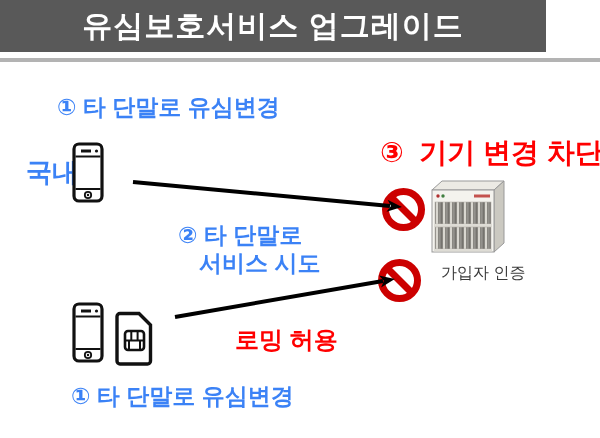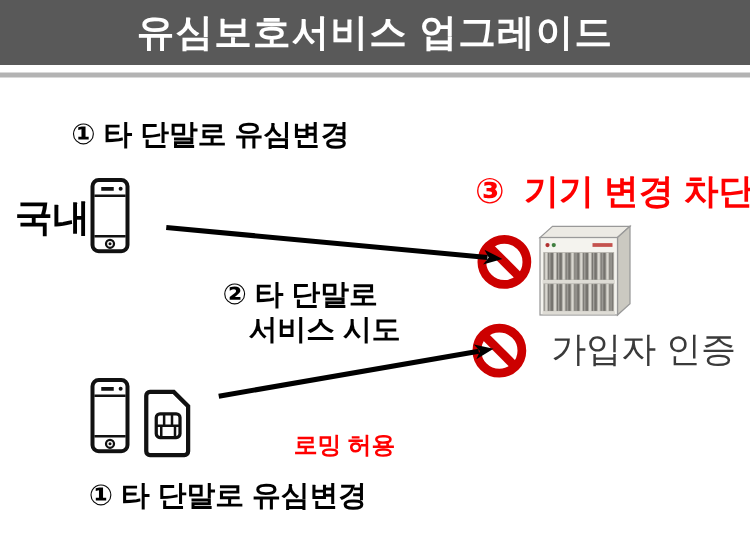--- a/index.html
+++ b/index.html
@@ -1,35 +1,35 @@
 <!DOCTYPE html>
 <html><head>
 <meta charset="utf-8">
 <style>
   html,body{margin:0;padding:0;background:#ffffff;}
   .slide{
     position:relative;width:600px;height:438px;background:#ffffff;overflow:hidden;
     font-family:"Liberation Sans","DejaVu Sans",sans-serif;
   }
   .title-bar{
-    position:absolute;left:0;top:0;width:600px;height:52px;background:#595959;
+    position:absolute;left:0;top:0;width:546px;height:52px;background:#595959;
     display:flex;align-items:center;justify-content:center;
   }
   .title-bar h1{
     margin:0;color:#ffffff;font-size:30px;font-weight:bold;letter-spacing:1px;white-space:pre;
   }
   .divider{position:absolute;left:0;top:58px;width:600px;height:4px;background:#b3b3b3;}
-  .label{position:absolute;font-weight:bold;color:#000000;white-space:pre;line-height:1.15;}
+  .label{position:absolute;font-weight:bold;color:#3b82f6;white-space:pre;line-height:1.15;}
   .step1-top{left:57px;top:94px;font-size:23px;}
-  .domestic{left:12px;top:158px;font-size:30px;}
+  .domestic{left:26px;top:158px;font-size:26px;}
   .step3{left:380px;top:137px;font-size:28px;color:#ff0000;}
   .step2a{left:178px;top:222px;font-size:23px;}
   .step2b{left:199px;top:250px;font-size:23px;}
-  .auth{left:441px;top:264px;font-size:28px;font-weight:400;color:#3a3a3a;}
-  .roaming{left:235px;top:326px;font-size:19px;color:#ff0000;margin-top:20px;}
+  .auth{left:441px;top:264px;font-size:16px;font-weight:400;color:#3a3a3a;}
+  .roaming{left:235px;top:326px;font-size:24px;color:#ff0000;}
   .overseas{left:12px;top:323px;font-size:26px;}
   .step1-bottom{left:71px;top:383px;font-size:23px;}
   .icon{position:absolute;}
   .phone-top{left:72px;top:142px;}
   .phone-bottom{left:72px;top:302px;}
   .sim{left:114px;top:311px;}
   .sign-top{left:381px;top:187px;}
   .sign-bottom{left:377px;top:258px;}
   .server{left:430px;top:178px;}
   .overlay{position:absolute;left:0;top:0;z-index:5;pointer-events:none;}

